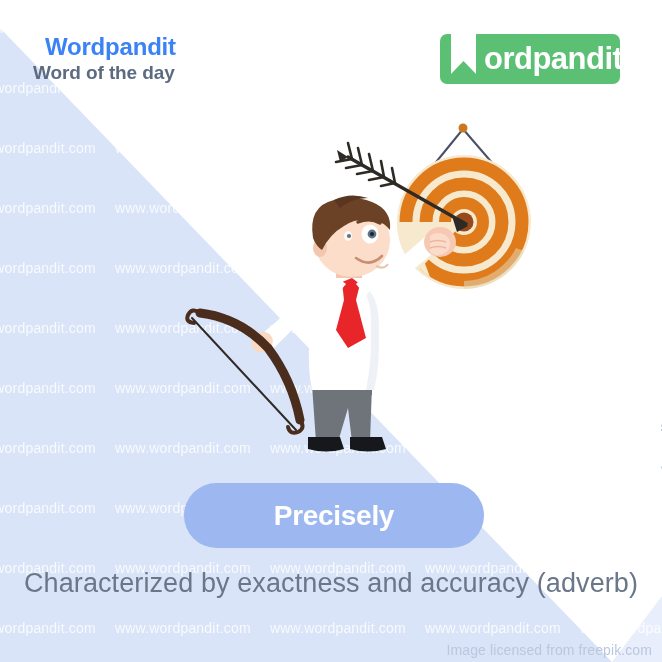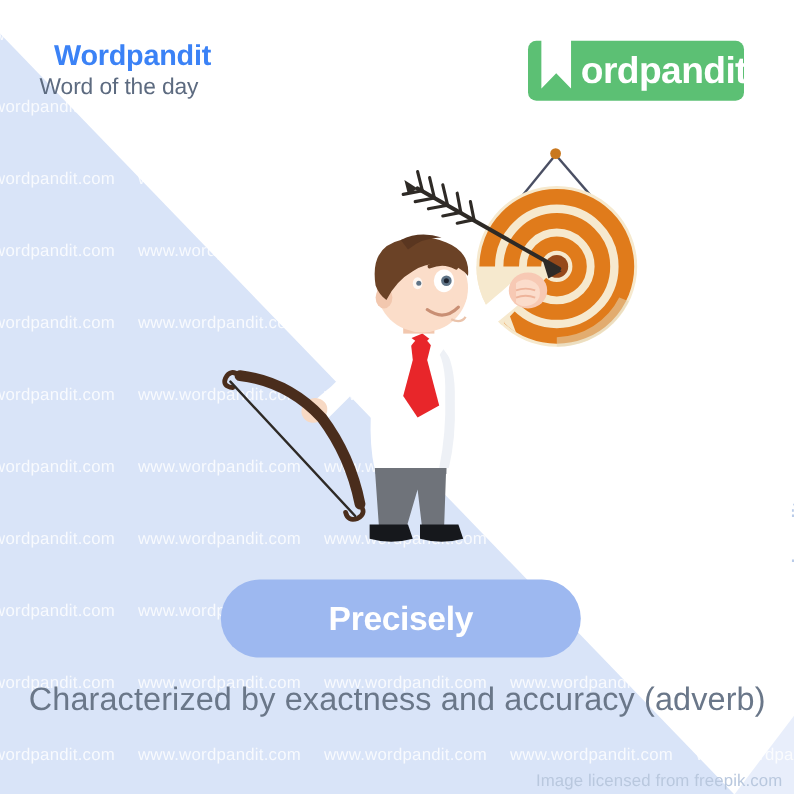--- a/index.html
+++ b/index.html
@@ -71,21 +71,21 @@
   .brand-title {
     font-size: 24px;
     font-weight: 700;
     color: #3b82f6;
     line-height: 1.12;
     margin: 0 0 2px 0;
     letter-spacing: -0.2px;
   }
   .brand-sub {
     font-size: 19px;
-    font-weight: 400;
+    font-weight: 700;
     color: #5d6b80;
     line-height: 1.1;
     margin: 0;
     margin-left: -12px;
     letter-spacing: -0.1px;
   }
 
   
   .logo {
     position: absolute;

